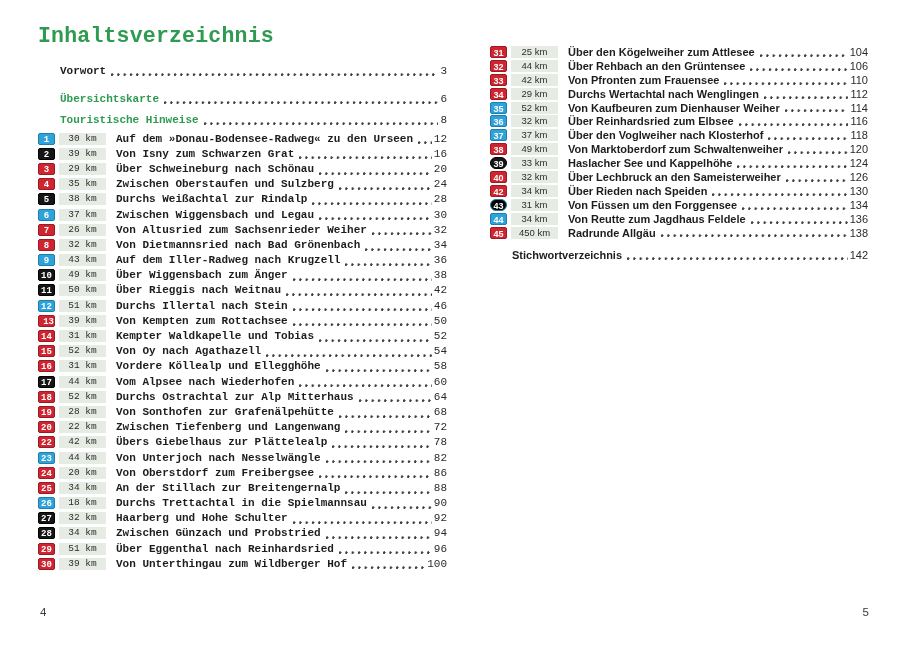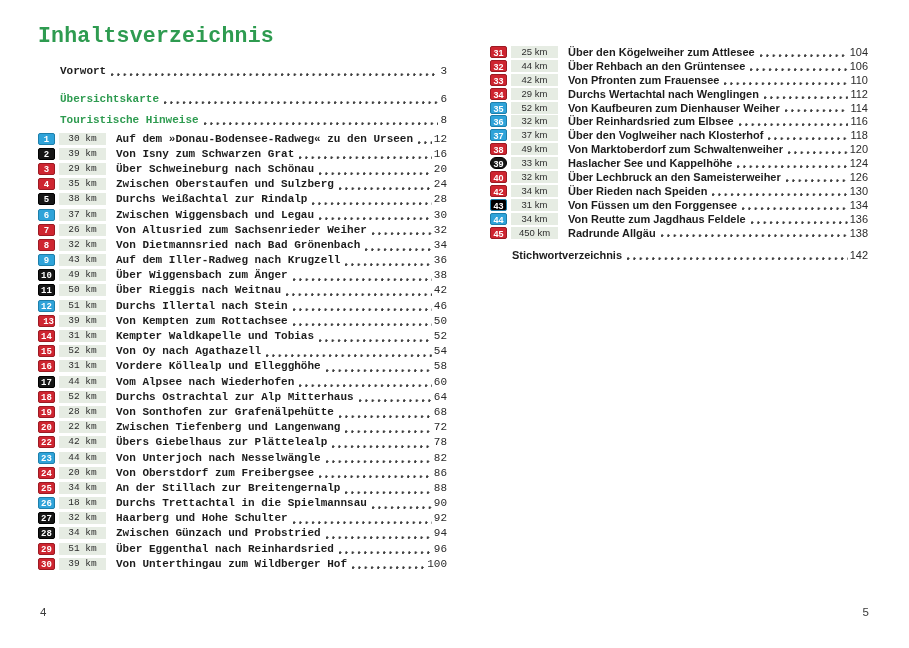--- a/index.html
+++ b/index.html
@@ -359,21 +359,21 @@
         <span class="pg">126</span>
       </div>
       <div class="row tour-row">
         <span class="badge" style="background: rgb(206, 37, 48); border-color: rgb(156, 26, 35);">42</span>
         <span class="km">34 km</span>
         <span class="title">Über Rieden nach Speiden</span>
         <span class="leader"></span>
         <span class="pg">130</span>
       </div>
       <div class="row tour-row">
-        <span class="badge" style="background: #000000; border-color: rgb(29, 127, 171);">43</span>
+        <span class="badge" style="background: #000000; border-color: rgb(29, 127, 171); border-radius: 6px;">43</span>
         <span class="km">31 km</span>
         <span class="title">Von Füssen um den Forggensee</span>
         <span class="leader"></span>
         <span class="pg">134</span>
       </div>
       <div class="row tour-row">
         <span class="badge" style="background: rgb(47, 163, 217); border-color: rgb(29, 127, 171);">44</span>
         <span class="km">34 km</span>
         <span class="title">Von Reutte zum Jagdhaus Feldele</span>
         <span class="leader"></span>

